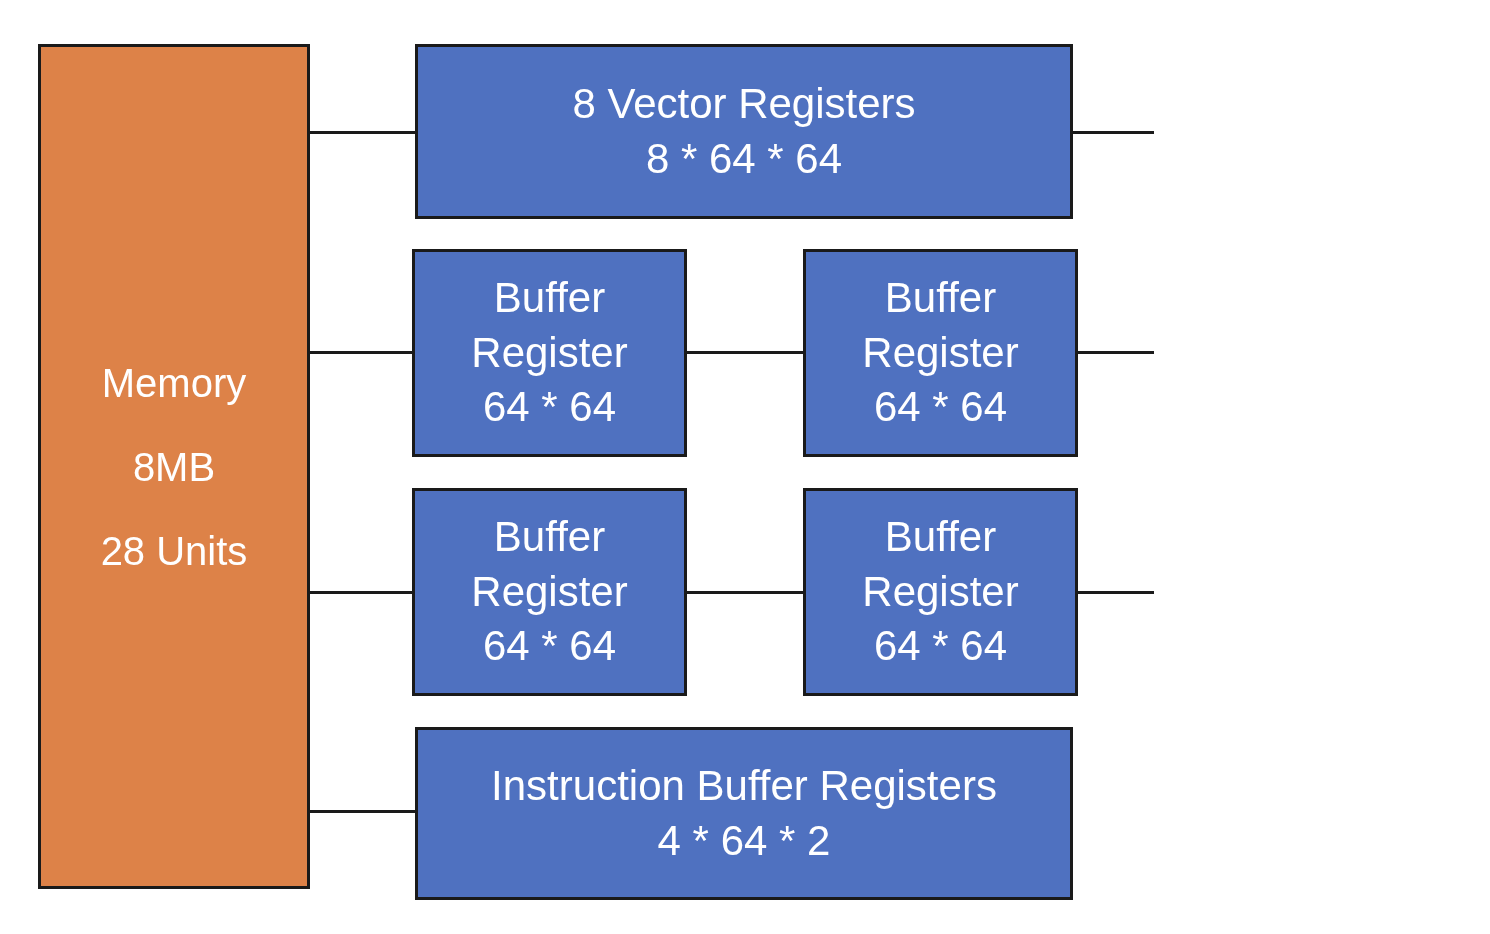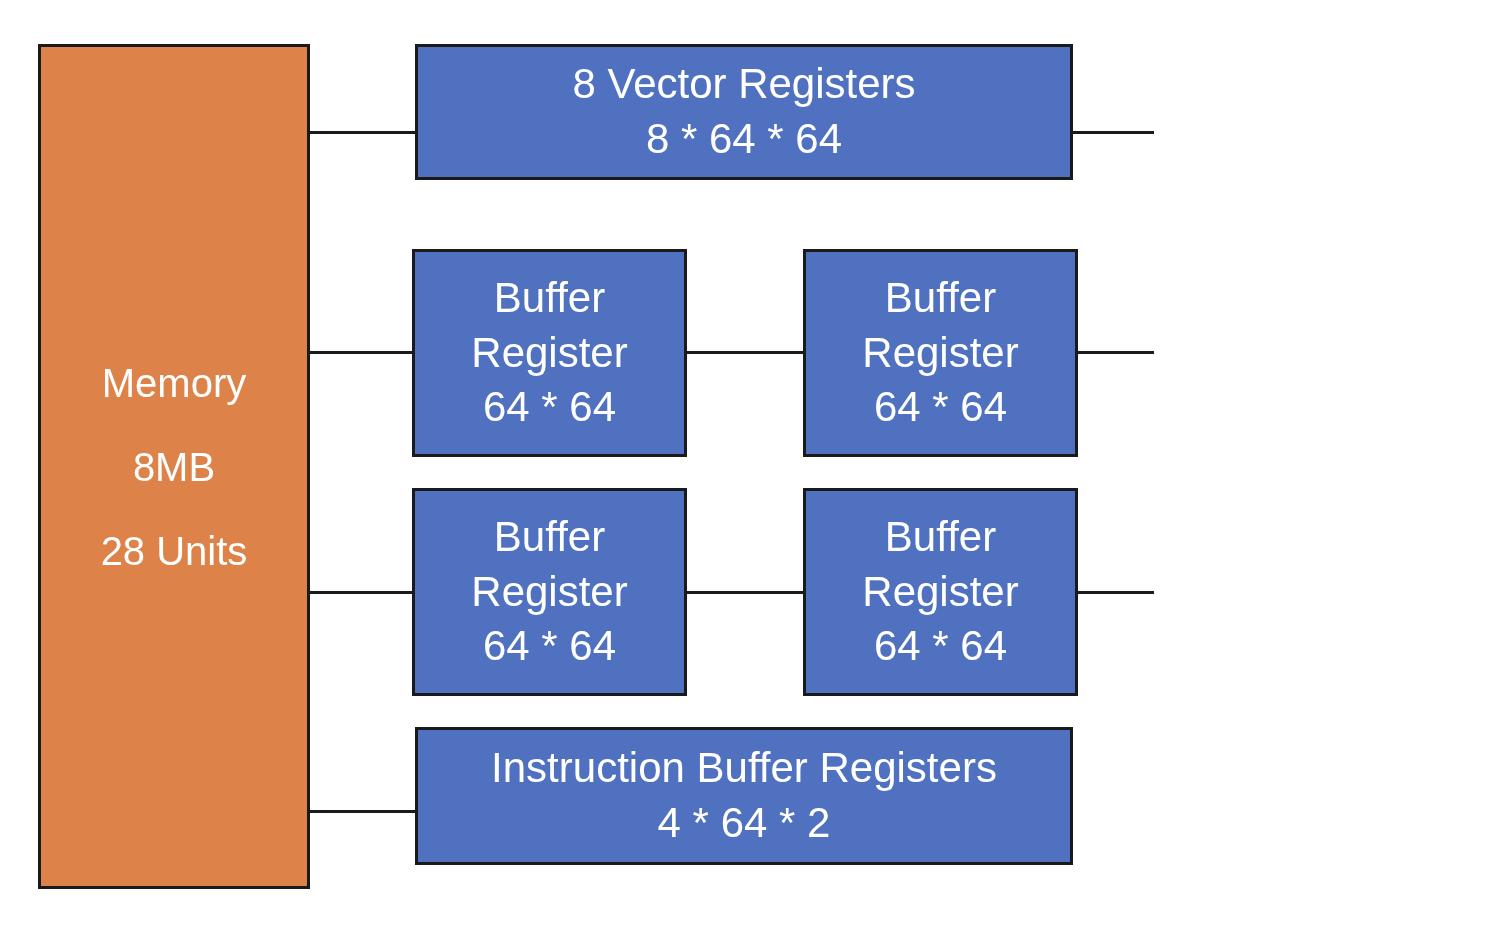--- a/index.html
+++ b/index.html
@@ -71,21 +71,21 @@
   <div class="connector" style="left:1070px; top:131px; width:84px;"></div>
   <div class="connector" style="left:1075px; top:351px; width:79px;"></div>
   <div class="connector" style="left:1075px; top:591px; width:79px;"></div>
 
   <div class="node memory-node" style="left:38px; top:44px; width:272px; height:845px;">
     <span class="ln">Memory</span>
     <span class="ln">8MB</span>
     <span class="ln">28 Units</span>
   </div>
 
-  <div class="node reg-node" style="left:415px; top:44px; width:658px; height:136px;">
+  <div class="node reg-node" style="left:415px; top:44px; width:658px; height:175px;">
     <span class="ln">8 Vector Registers</span>
     <span class="ln">8 * 64 * 64</span>
   </div>
 
   <div class="node reg-node" style="left:412px; top:249px; width:275px; height:208px;">
     <span class="ln">Buffer</span>
     <span class="ln">Register</span>
     <span class="ln">64 * 64</span>
   </div>
 
@@ -100,19 +100,19 @@
     <span class="ln">Register</span>
     <span class="ln">64 * 64</span>
   </div>
 
   <div class="node reg-node" style="left:803px; top:488px; width:275px; height:208px;">
     <span class="ln">Buffer</span>
     <span class="ln">Register</span>
     <span class="ln">64 * 64</span>
   </div>
 
-  <div class="node reg-node" style="left:415px; top:727px; width:658px; height:138px;">
+  <div class="node reg-node" style="left:415px; top:727px; width:658px; height:173px;">
     <span class="ln">Instruction Buffer Registers</span>
     <span class="ln">4 * 64 * 2</span>
   </div>
 
 
 </div>
 
 </body></html>

